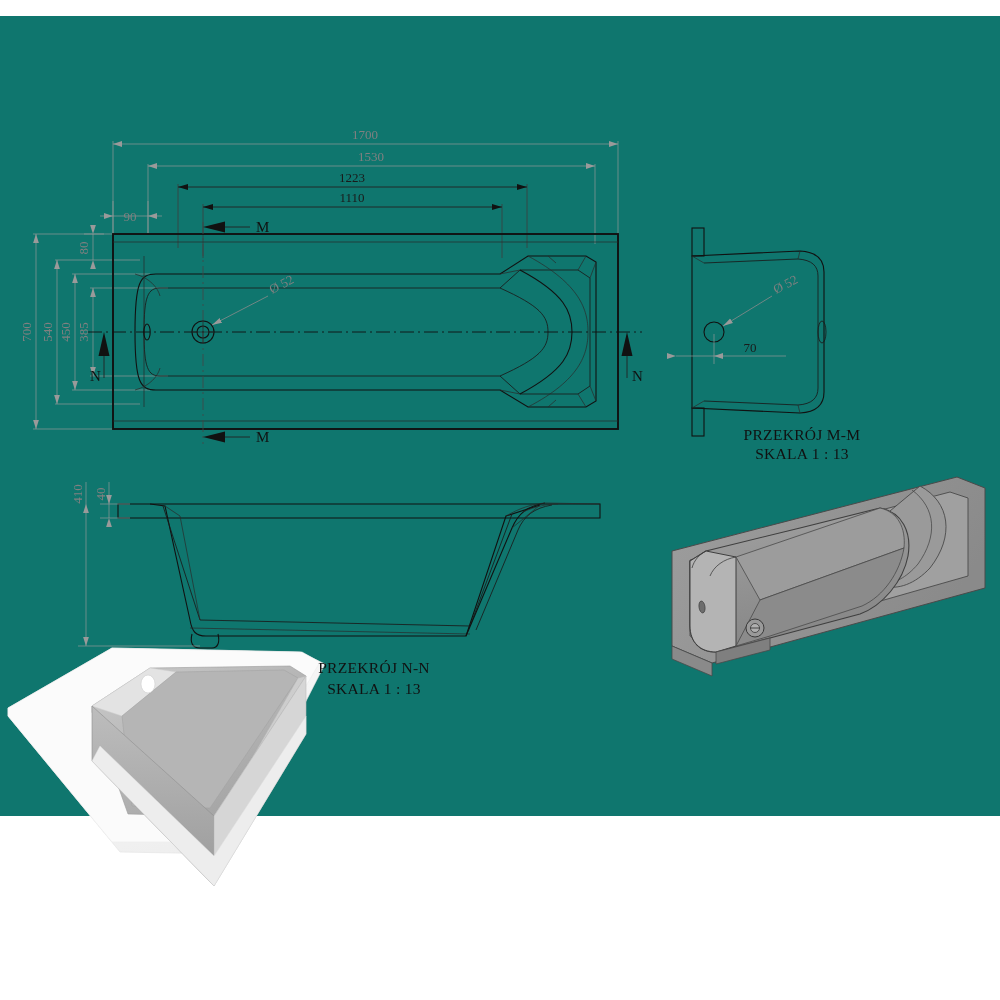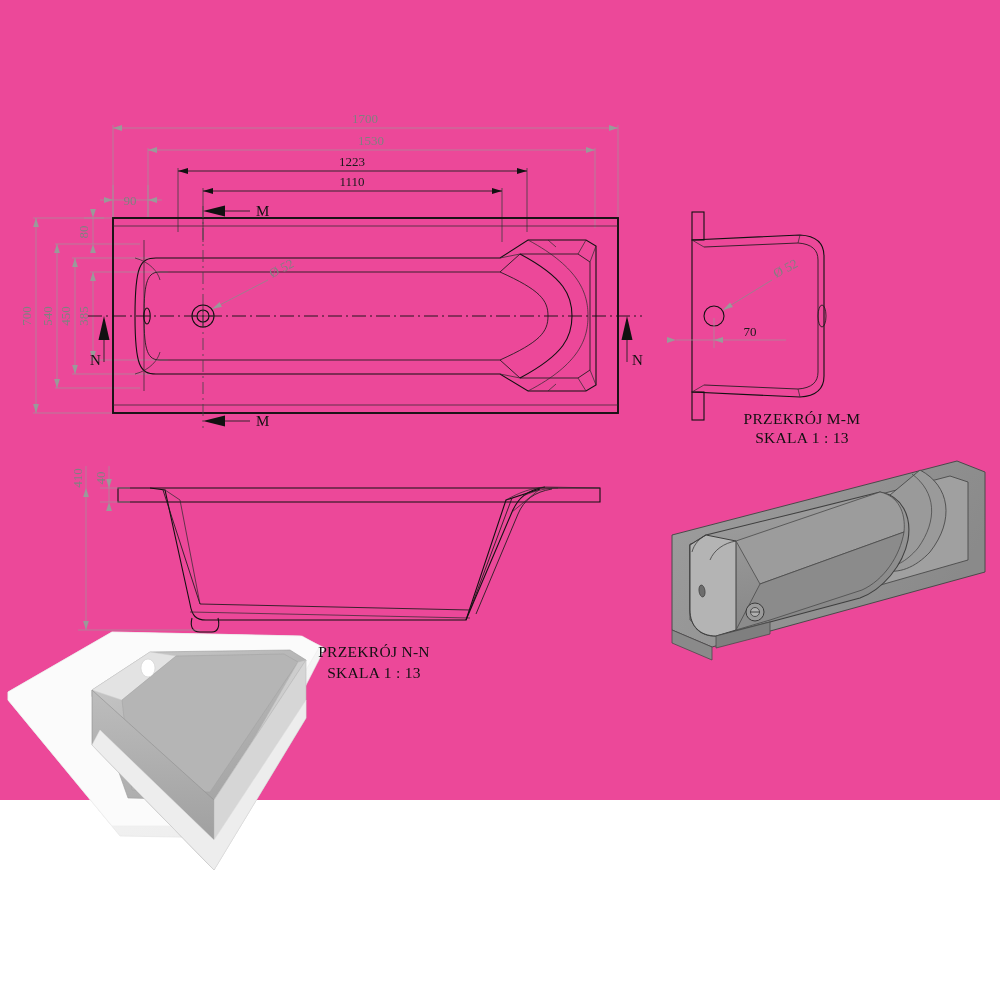--- a/index.html
+++ b/index.html
@@ -12,21 +12,22 @@
     font-family: "Liberation Serif", serif;
     width: 1000px;
     height: 1000px;
     overflow: hidden;
     position: relative;
   }
   #sheet {
     position: relative;
     width: 1000px;
     height: 800px;
-    background: #ec4899;
+    background: #0f766e;
+    margin-top: 16px;
   }
   svg.layer {
     position: absolute;
     left: 0;
     top: 0;
     width: 1000px;
     height: 1000px;
   }
   .dimtext {
     font-family: "Liberation Serif", serif;

